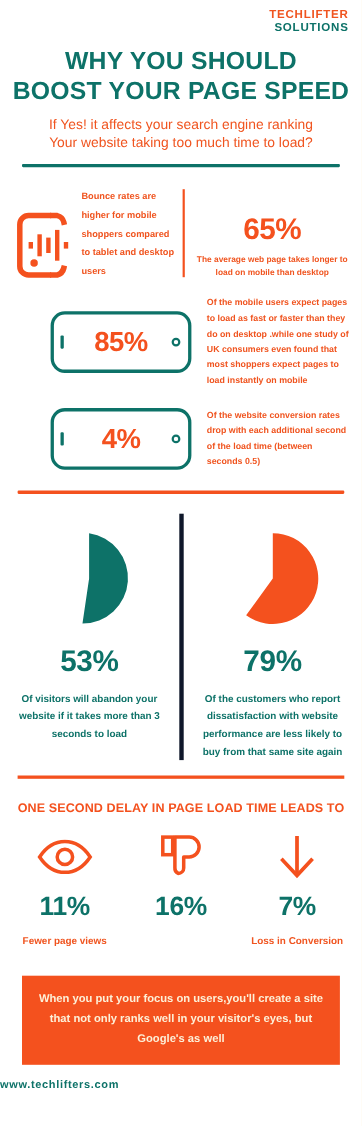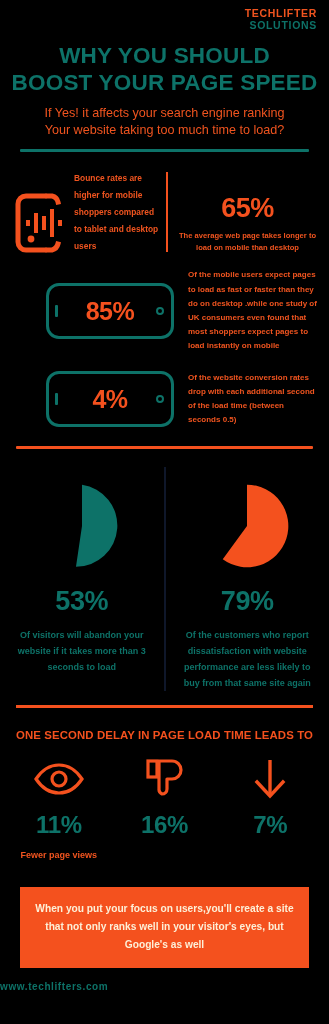--- a/index.html
+++ b/index.html
@@ -18,21 +18,21 @@
 
   
   :root{
     --orange:#f4511e;
     --orange2:#ee5b22;
     --teal:#0d7268;
     --teal2:#07665c;
     --bg:#fceccb;
   }
 
-  .page{ width:329px; min-height:1024px; background:#000000; padding:0; }
+  .page{ width:329px; min-height:1024px; background:#ffffff; padding:0; }
 
   
   .brand{
     text-align:right;
     padding:8px 12px 0 0;
     line-height:1.12;
     letter-spacing:0.7px;
   }
   .brand .l1{
     font-size:10.5px; font-weight:bold; color:#f0541f; display:block;
@@ -124,21 +124,21 @@
     color:#f0541f; font-size:8px; line-height:1.78; font-weight:bold;
   }
 
   
   .pies{
     display:flex; padding:0; margin-top:18px; position:relative;
   }
   .pies .col{
     flex:1; text-align:center; padding:16px 10px 0 10px;
   }
-  .pies .col.left{ border-right:2px solid #0f172a; }
+  .pies .col.left{ border-right:4px solid #0f172a; }
   .pie{ margin:0 auto; display:block; }
   .pies .pct{
     color:#0d7268; font-size:27px; font-weight:bold; padding-top:17px;
     letter-spacing:-0.3px;
   }
   .pies .cap{
     color:#0d7268; font-size:9px; line-height:1.8; font-weight:bold; padding-top:10px;
   }
   .pies-rule{ height:3px; background:#f4511e; margin:14px 16px 0 16px; }
 
@@ -287,20 +287,21 @@
     </div>
 
     <div class="col">
       <div class="ico">
         <svg width="34" height="42" viewBox="0 0 34 42" aria-hidden="true">
           <path d="M17 2 V36" fill="none" stroke="#f4511e" stroke-width="3.4"></path>
           <path d="M4 24 L17 38 L30 24" fill="none" stroke="#f4511e" stroke-width="3.4" stroke-linecap="square" stroke-linejoin="miter"></path>
         </svg>
       </div>
       <div class="pct">7%</div>
+      <div class="lbl">Loss in Conversion</div>
     </div>
   </div>
 
   <div class="cta">When you put your focus on users,you'll create a site that not only ranks well in your visitor's eyes, but Google's as well</div>
 
   <div class="site">www.techlifters.com</div>
 
 </div>
 
 </body></html>

